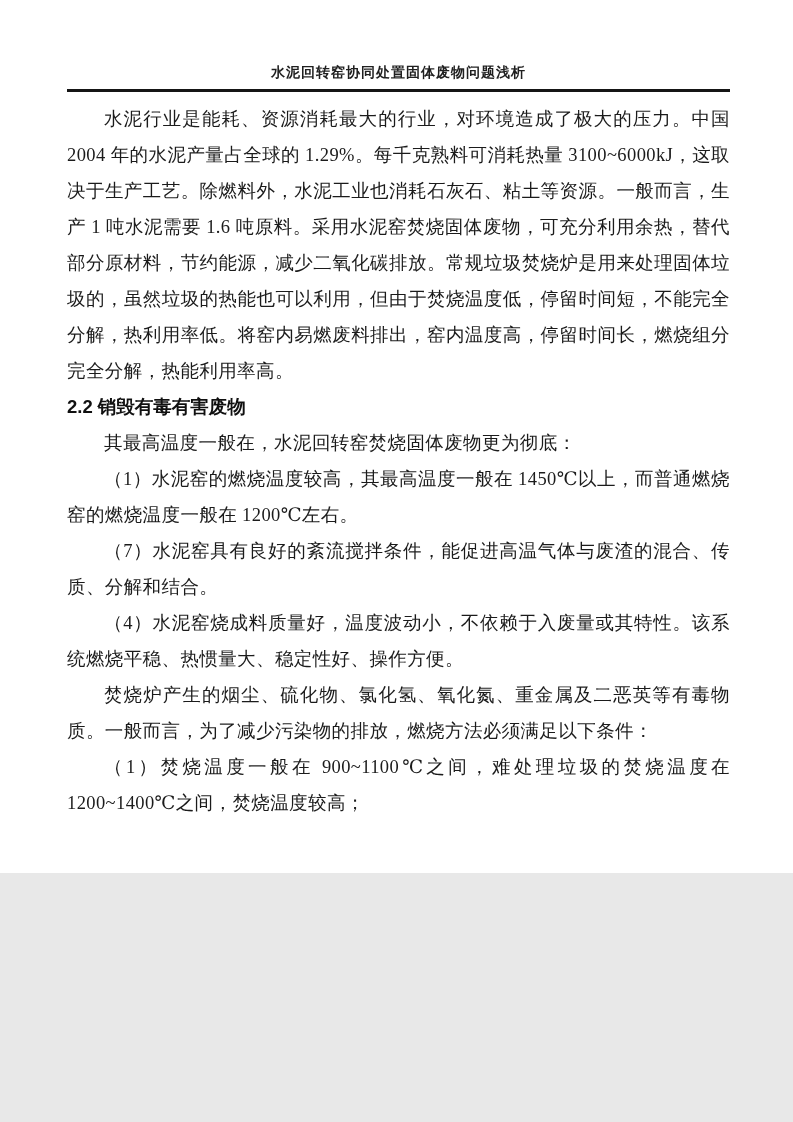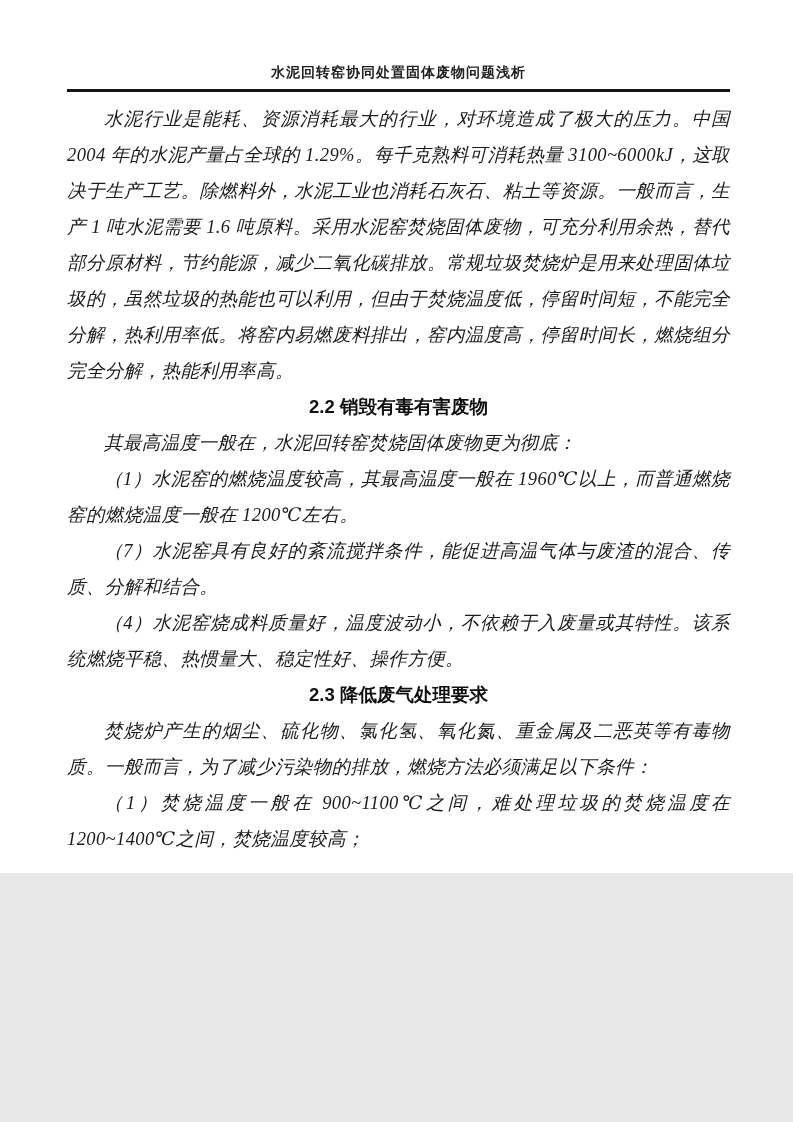--- a/index.html
+++ b/index.html
@@ -35,30 +35,29 @@
   .body-text { margin-top: 9px; }
   .para {
     margin: 0;
     font-family: "Liberation Serif", "DejaVu Serif", serif;
     font-size: 18.5px;
     line-height: 36px;
     letter-spacing: 0.4px;
     color: #1b1b1b;
     text-align: justify;
     text-indent: 2em;
-    font-style: italic;
   }
   .sect-heading {
     margin: 0;
     font-family: "Liberation Sans", "DejaVu Sans", sans-serif;
     font-size: 18.5px;
     font-weight: bold;
     line-height: 36px;
     color: #101010;
-    text-align: center;
+    text-align: left;
   }
   .footer {
     position: absolute;
     left: 67px;
     width: 663px;
     top: 1035px;
   }
   .footer-rule-svg { display: block; width: 663px; height: 8px; }
   .footer-row {
     position: relative;
@@ -92,28 +91,27 @@
 
     <div class="body-text">
 
       <p class="para">水泥行业是能耗、资源消耗最大的行业，对环境造成了极大的压力。中国 2004 年的水泥产量占全球的 1.29%。每千克熟料可消耗热量 3100~6000kJ，这取决于生产工艺。除燃料外，水泥工业也消耗石灰石、粘土等资源。一般而言，生产 1 吨水泥需要 1.6 吨原料。采用水泥窑焚烧固体废物，可充分利用余热，替代部分原材料，节约能源，减少二氧化碳排放。常规垃圾焚烧炉是用来处理固体垃圾的，虽然垃圾的热能也可以利用，但由于焚烧温度低，停留时间短，不能完全分解，热利用率低。将窑内易燃废料排出，窑内温度高，停留时间长，燃烧组分完全分解，热能利用率高。</p>
 
 
       <h2 class="sect-heading">2.2 销毁有毒有害废物</h2>
 
       <p class="para">其最高温度一般在，水泥回转窑焚烧固体废物更为彻底：</p>
 
-      <p class="para">（1）水泥窑的燃烧温度较高，其最高温度一般在 1960℃以上，而普通燃烧窑的燃烧温度一般在 1200℃左右。</p>
+      <p class="para">（1）水泥窑的燃烧温度较高，其最高温度一般在 1450℃以上，而普通燃烧窑的燃烧温度一般在 1200℃左右。</p>
 
 
       <p class="para">（7）水泥窑具有良好的紊流搅拌条件，能促进高温气体与废渣的混合、传质、分解和结合。</p>
 
       <p class="para">（4）水泥窑烧成料质量好，温度波动小，不依赖于入废量或其特性。该系统燃烧平稳、热惯量大、稳定性好、操作方便。</p>
 
-      <h2 class="sect-heading">2.3 降低废气处理要求</h2>
 
       <p class="para">焚烧炉产生的烟尘、硫化物、氯化氢、氧化氮、重金属及二恶英等有毒物质。一般而言，为了减少污染物的排放，燃烧方法必须满足以下条件：</p>
 
       <p class="para">（1）焚烧温度一般在 900~1100℃之间，难处理垃圾的焚烧温度在 1200~1400℃之间，焚烧温度较高；</p>
 
     </div>
   </div>
 
   <div class="footer">
     <svg class="footer-rule-svg" viewBox="0 0 663 8" preserveAspectRatio="none" aria-hidden="true">

